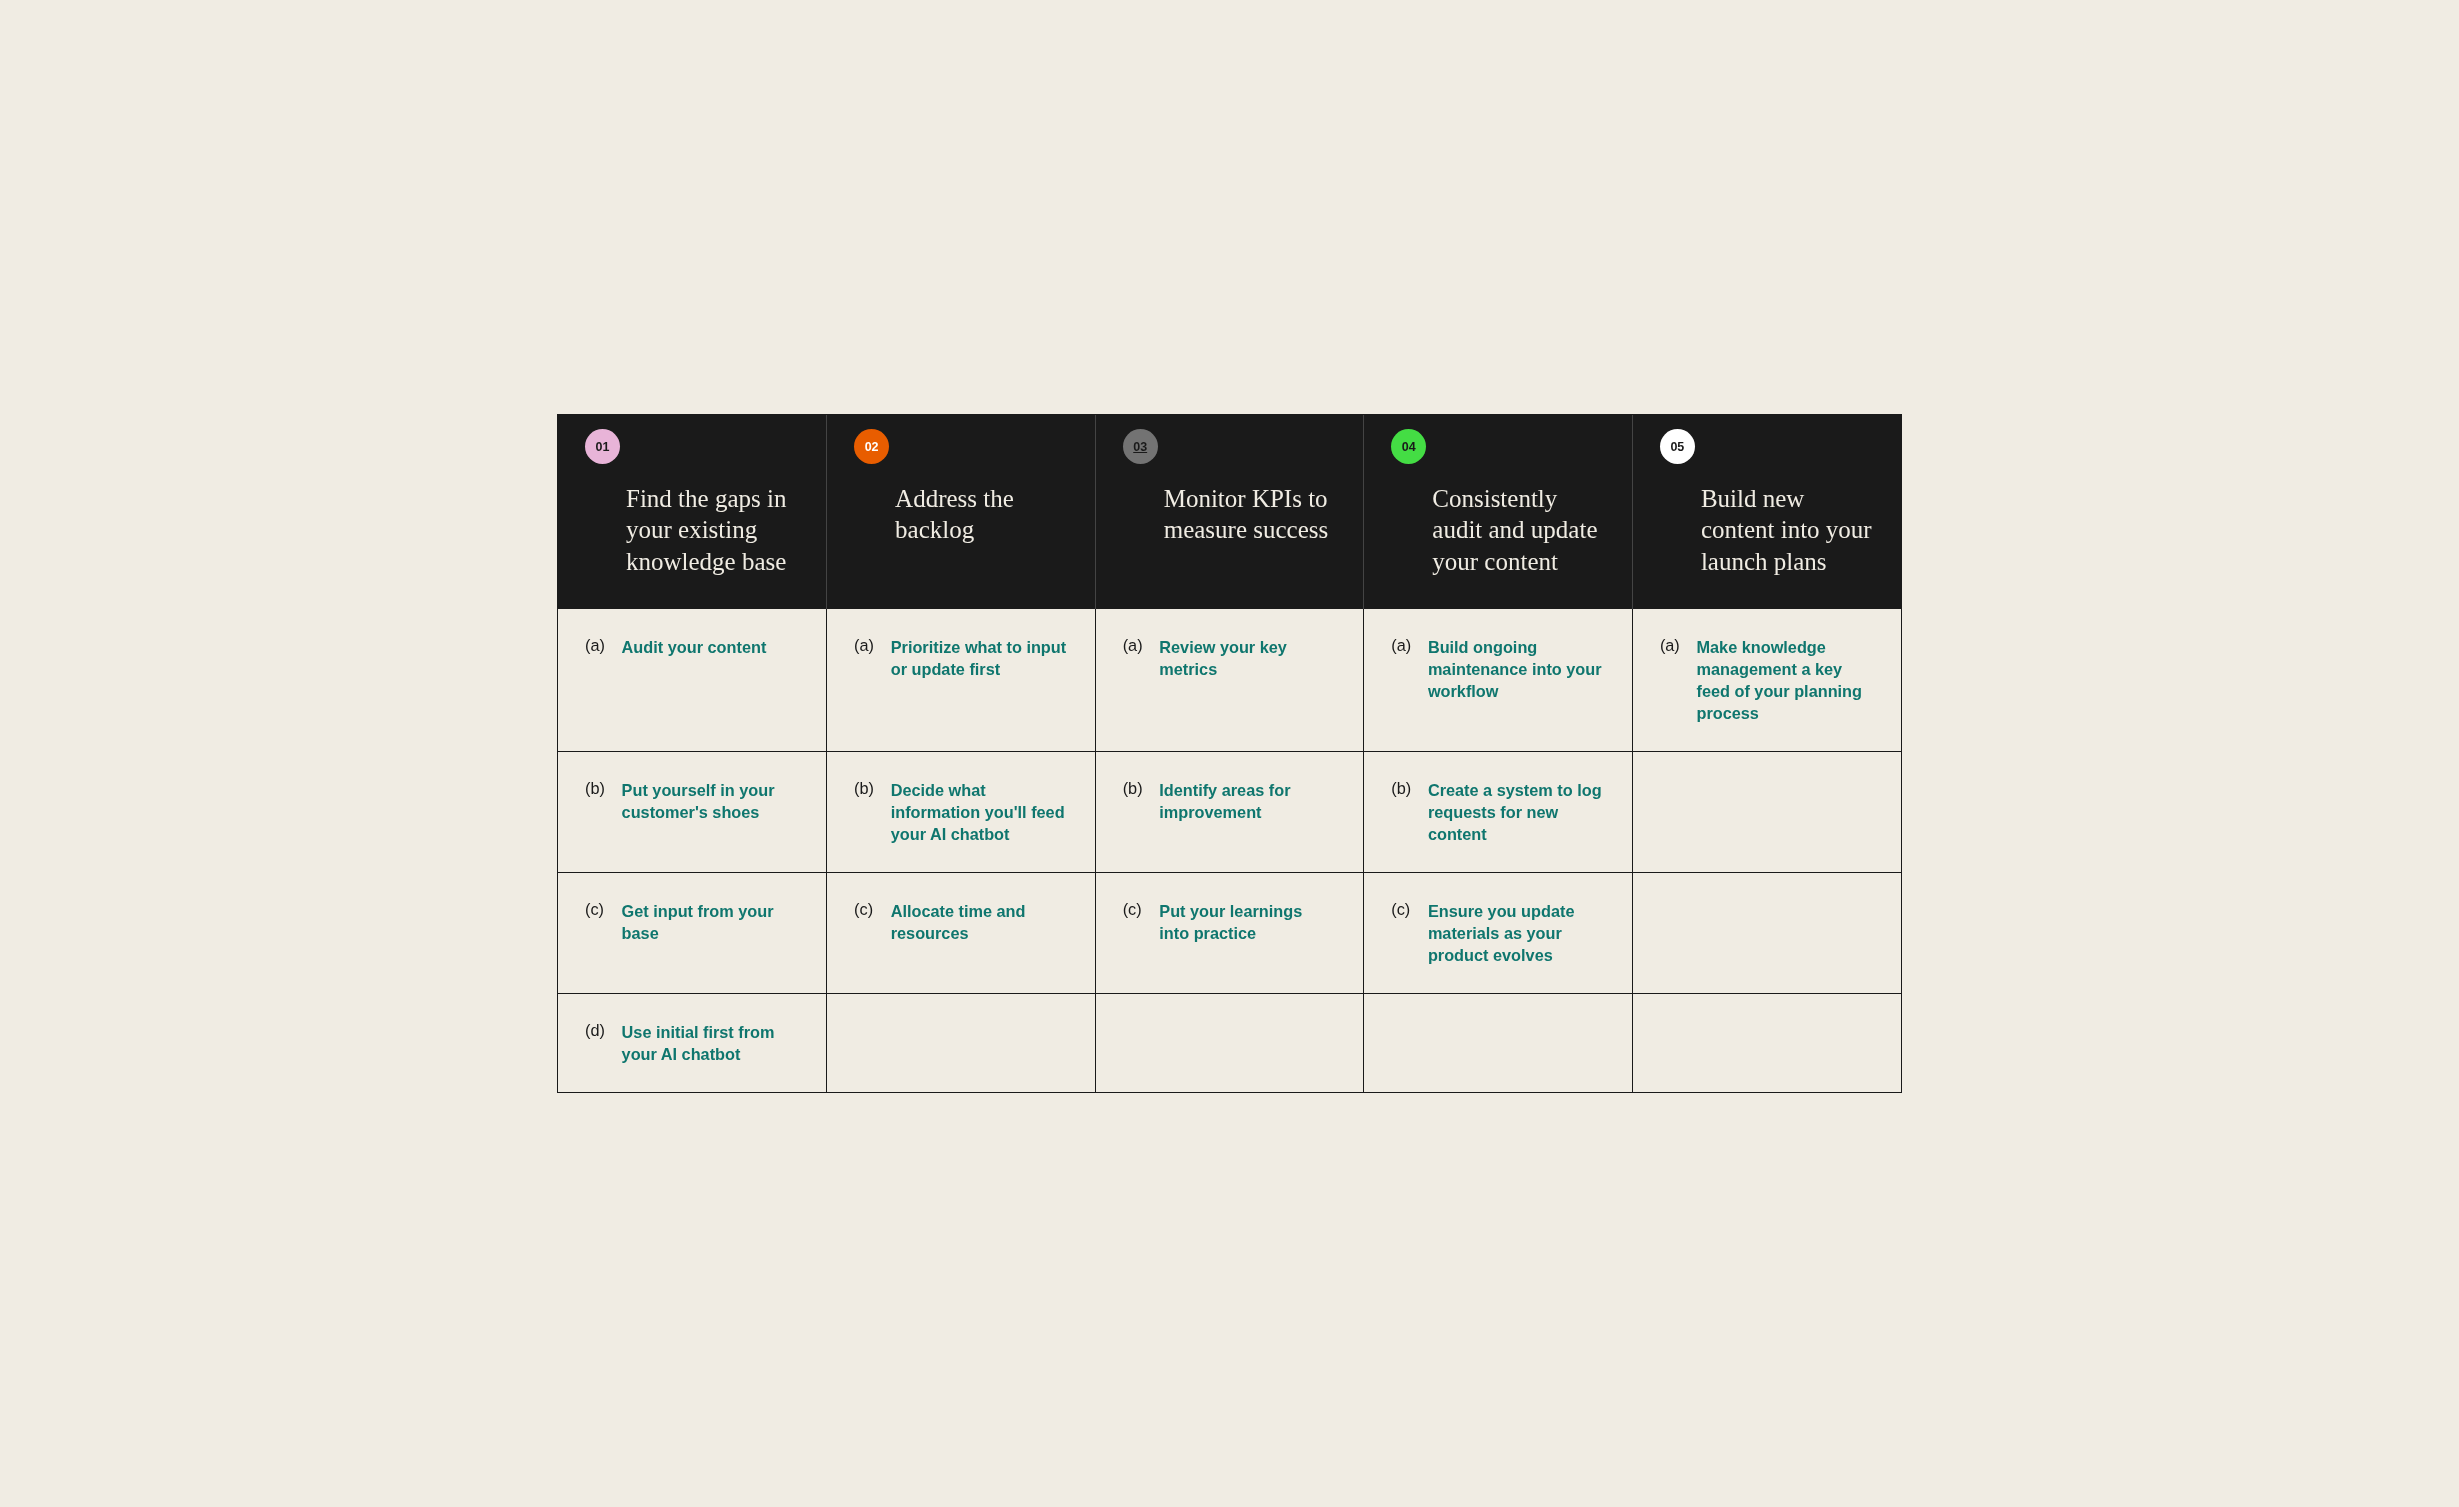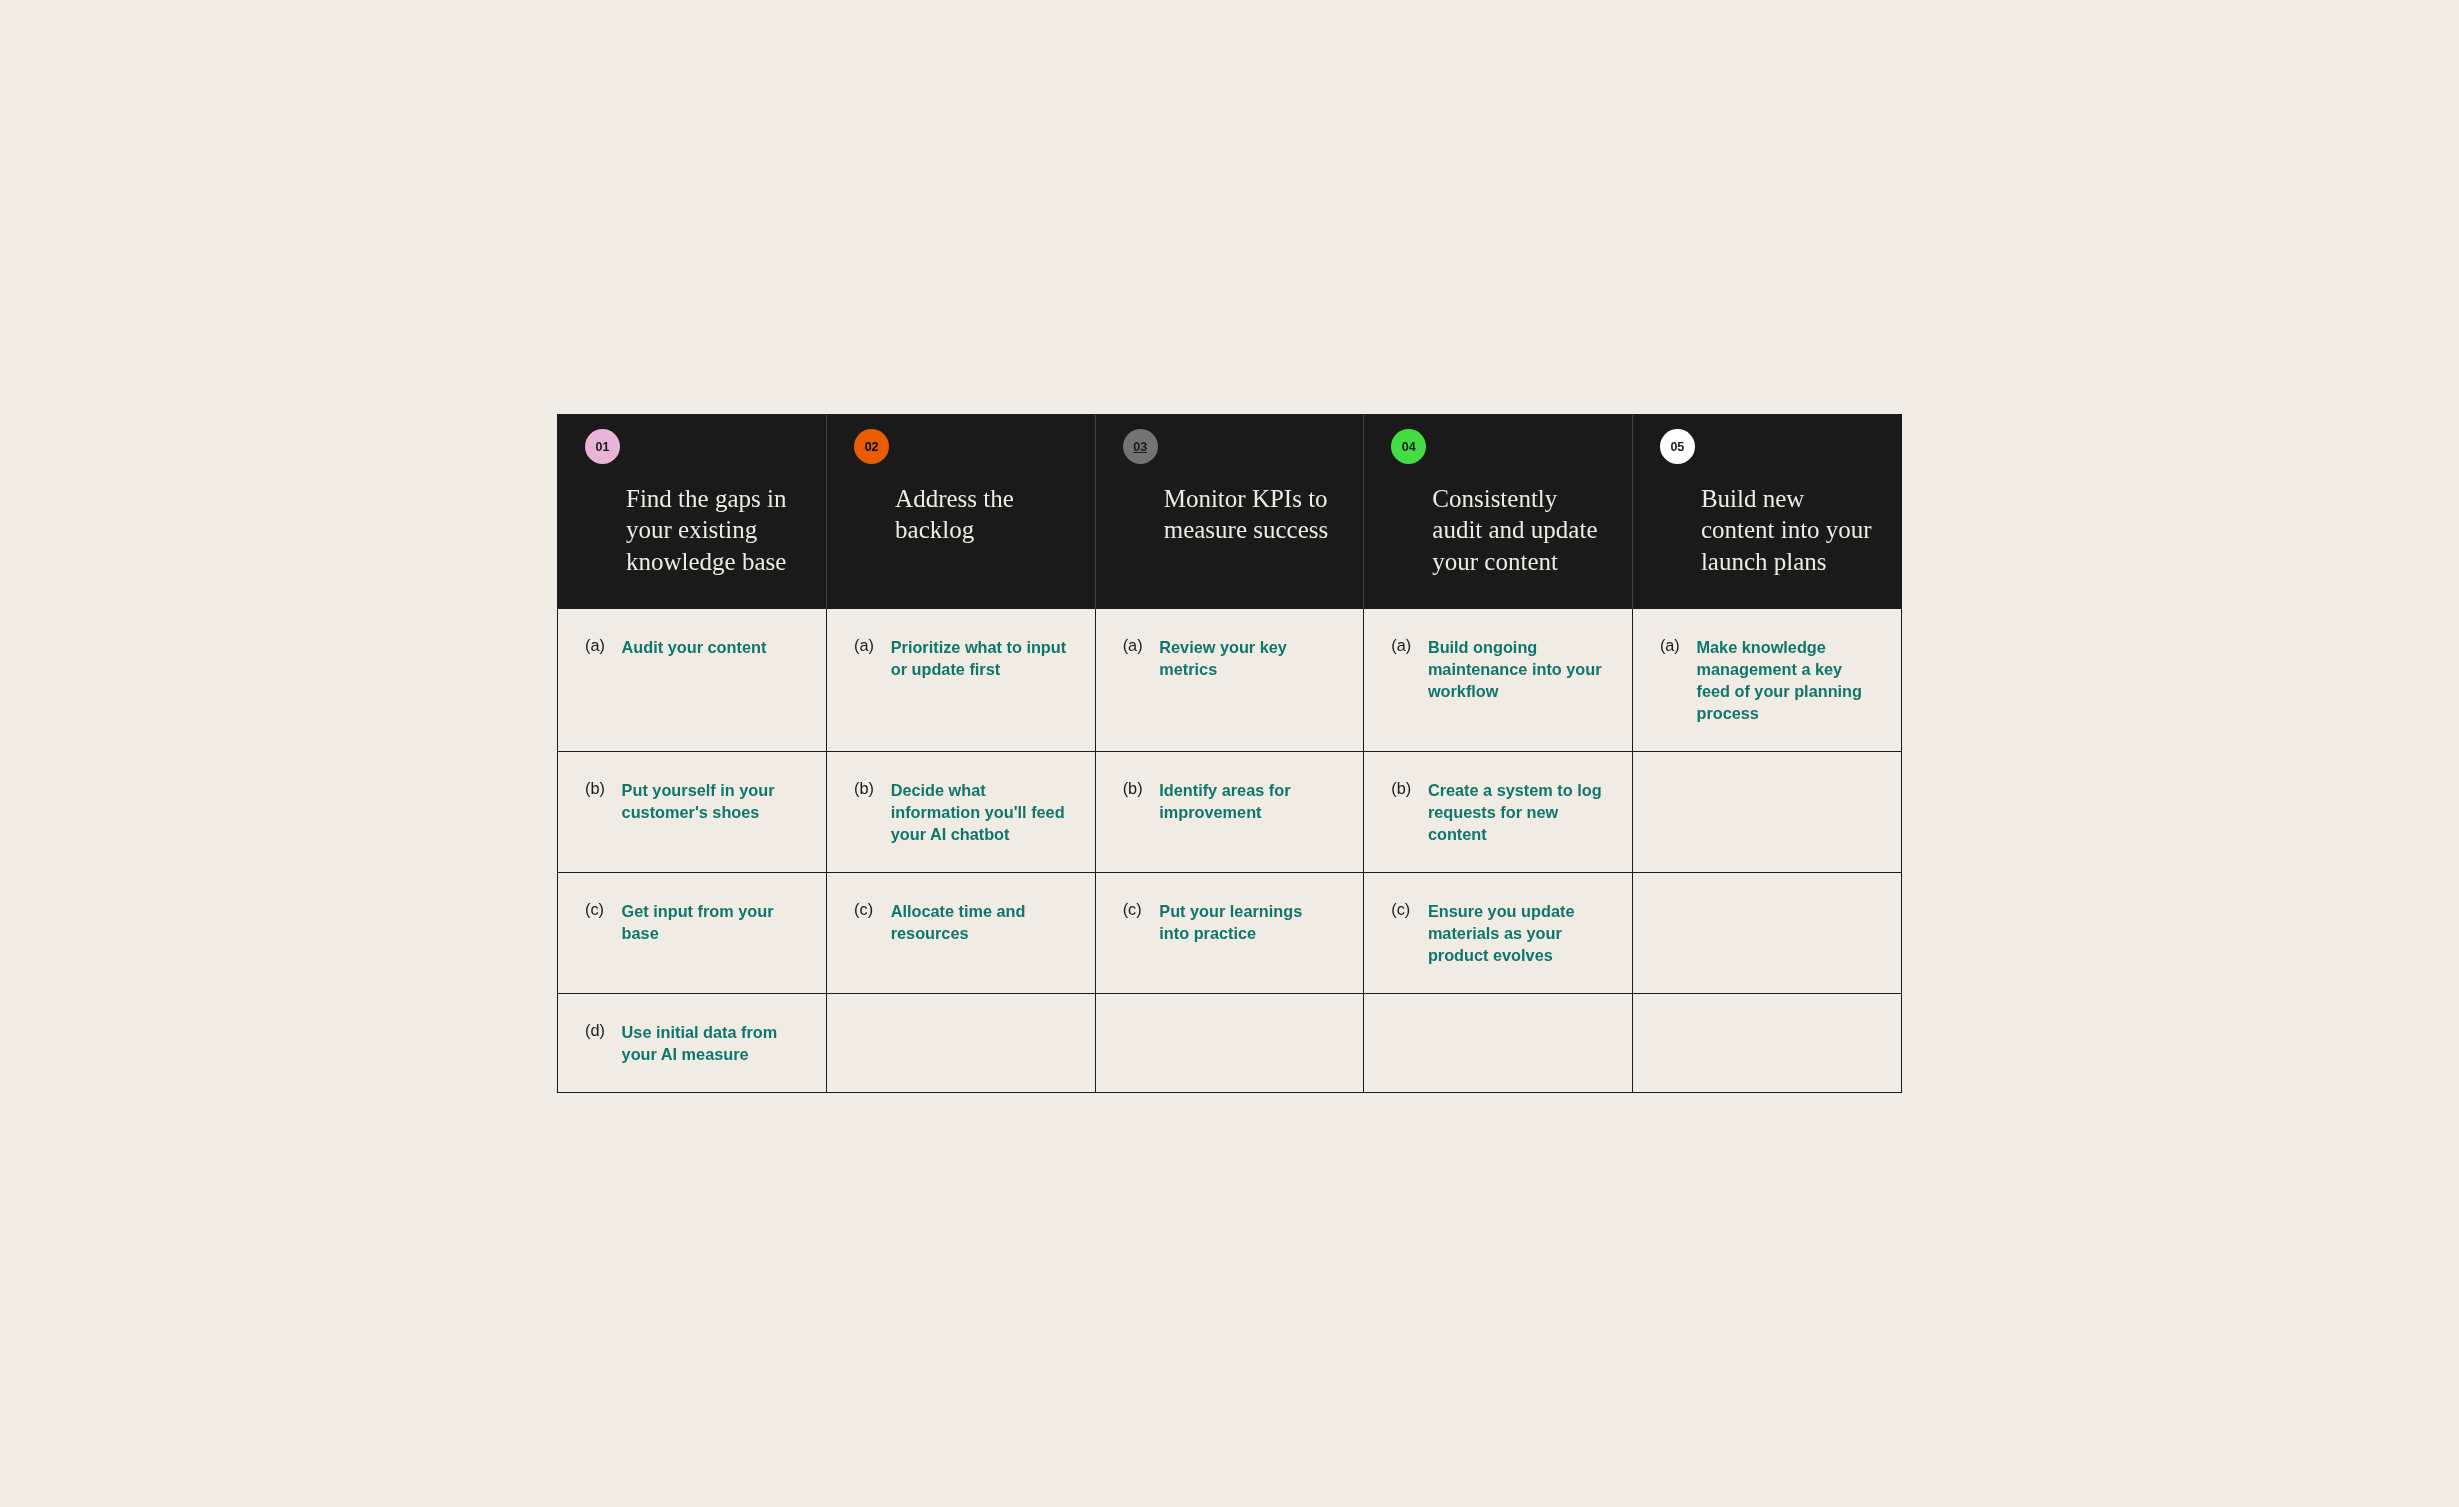--- a/index.html
+++ b/index.html
@@ -51,21 +51,21 @@
       height: 35px;
       border-radius: 50%;
       font-size: 12.5px;
       font-weight: 700;
       font-family: Arial, sans-serif;
       margin-bottom: 19px;
       color: #1a1a1a;
     }
 
     .badge-01 { background-color: #e8b4d8; }
-    .badge-02 { background-color: #e85d00; color: #000000; }
+    .badge-02 { background-color: #e85d00; color: #ffffff; }
     .badge-03 { background-color: #737373; text-decoration: underline; }
     .badge-04 { background-color: #44dd44; }
     .badge-05 { background-color: #ffffff; }
 
     .header-title {
       font-size: 25px;
       font-weight: 400;
       line-height: 1.25;
       color: #f0ece3;
       font-family: 'Georgia', serif;
@@ -209,21 +209,21 @@
               <span class="cell-label">(c)</span>
               <span class="cell-text">Ensure you update materials as your product evolves</span>
             </div>
           </td>
           <td></td>
         </tr>
         <tr class="content-row">
           <td>
             <div class="cell-content">
               <span class="cell-label">(d)</span>
-              <span class="cell-text">Use initial data from your AI measure</span>
+              <span class="cell-text">Use initial first from your AI chatbot</span>
             </div>
           </td>
           <td></td>
           <td></td>
           <td></td>
           <td></td>
         </tr>
       </tbody>
   </table>
 </div>

